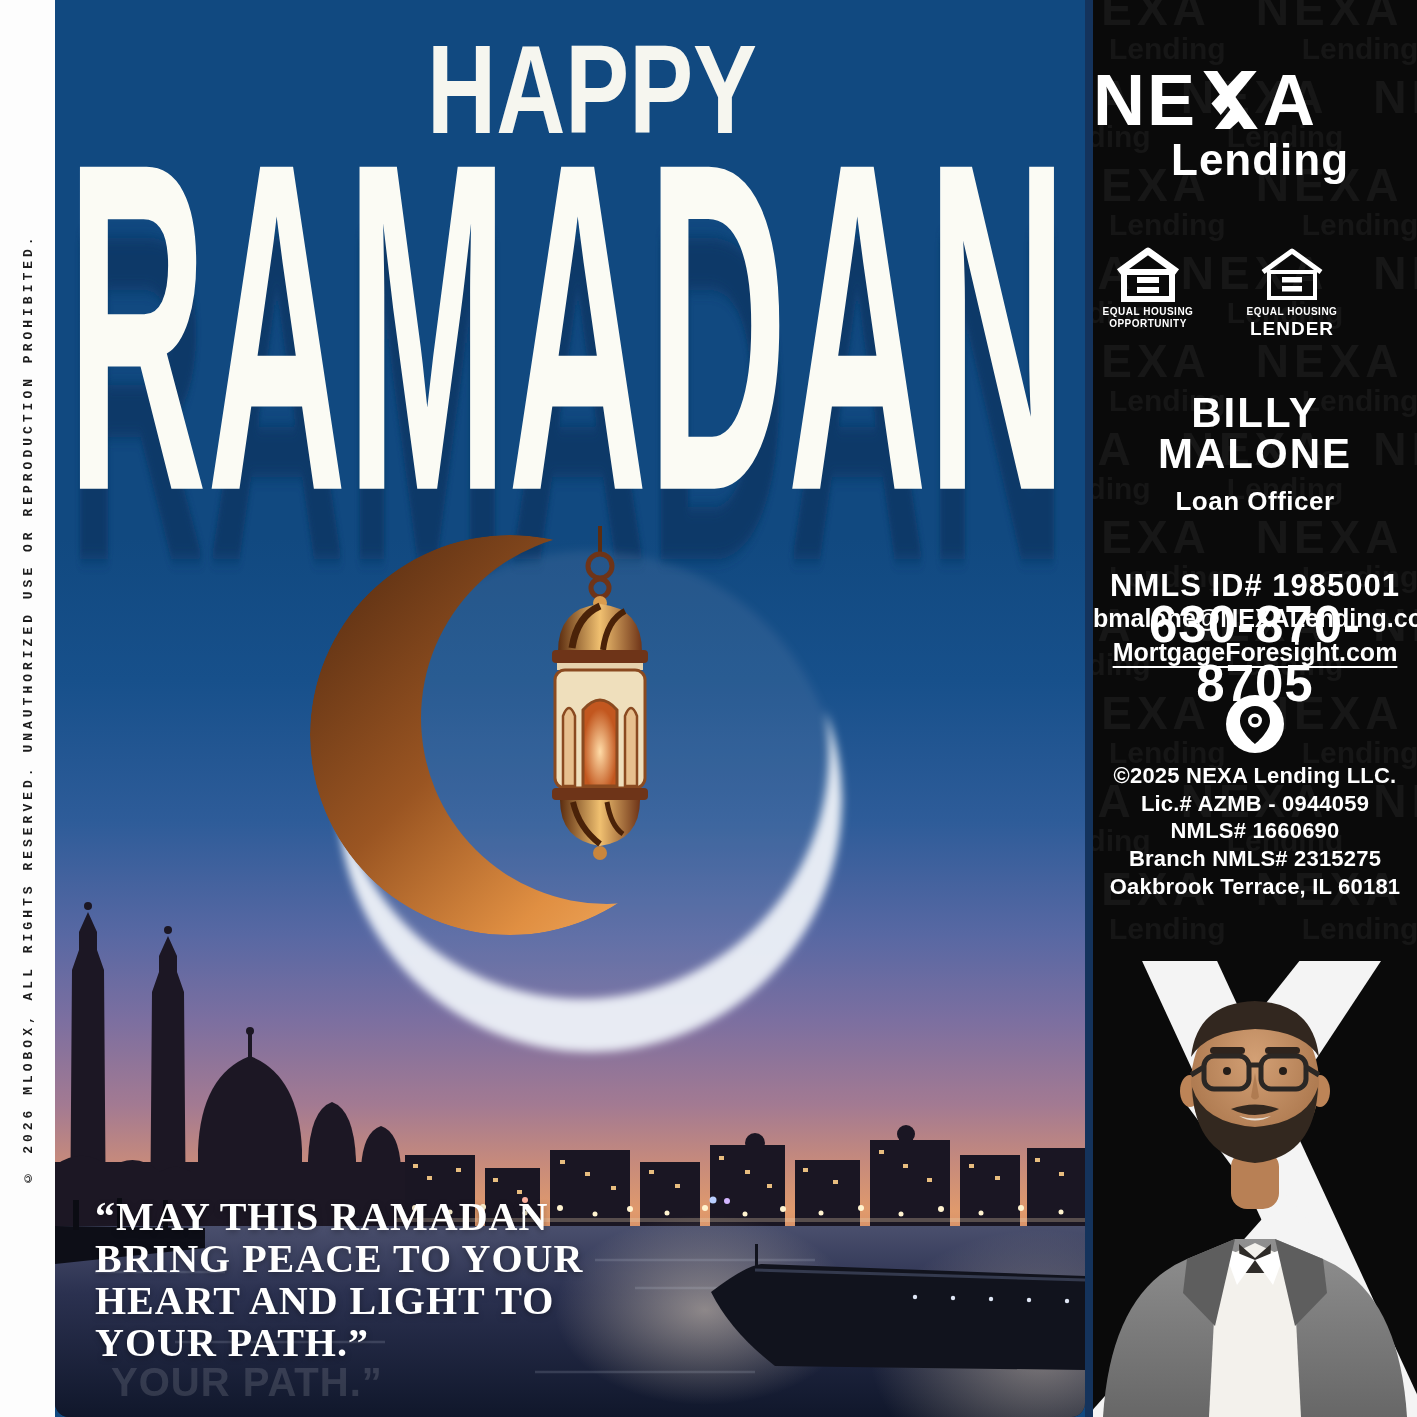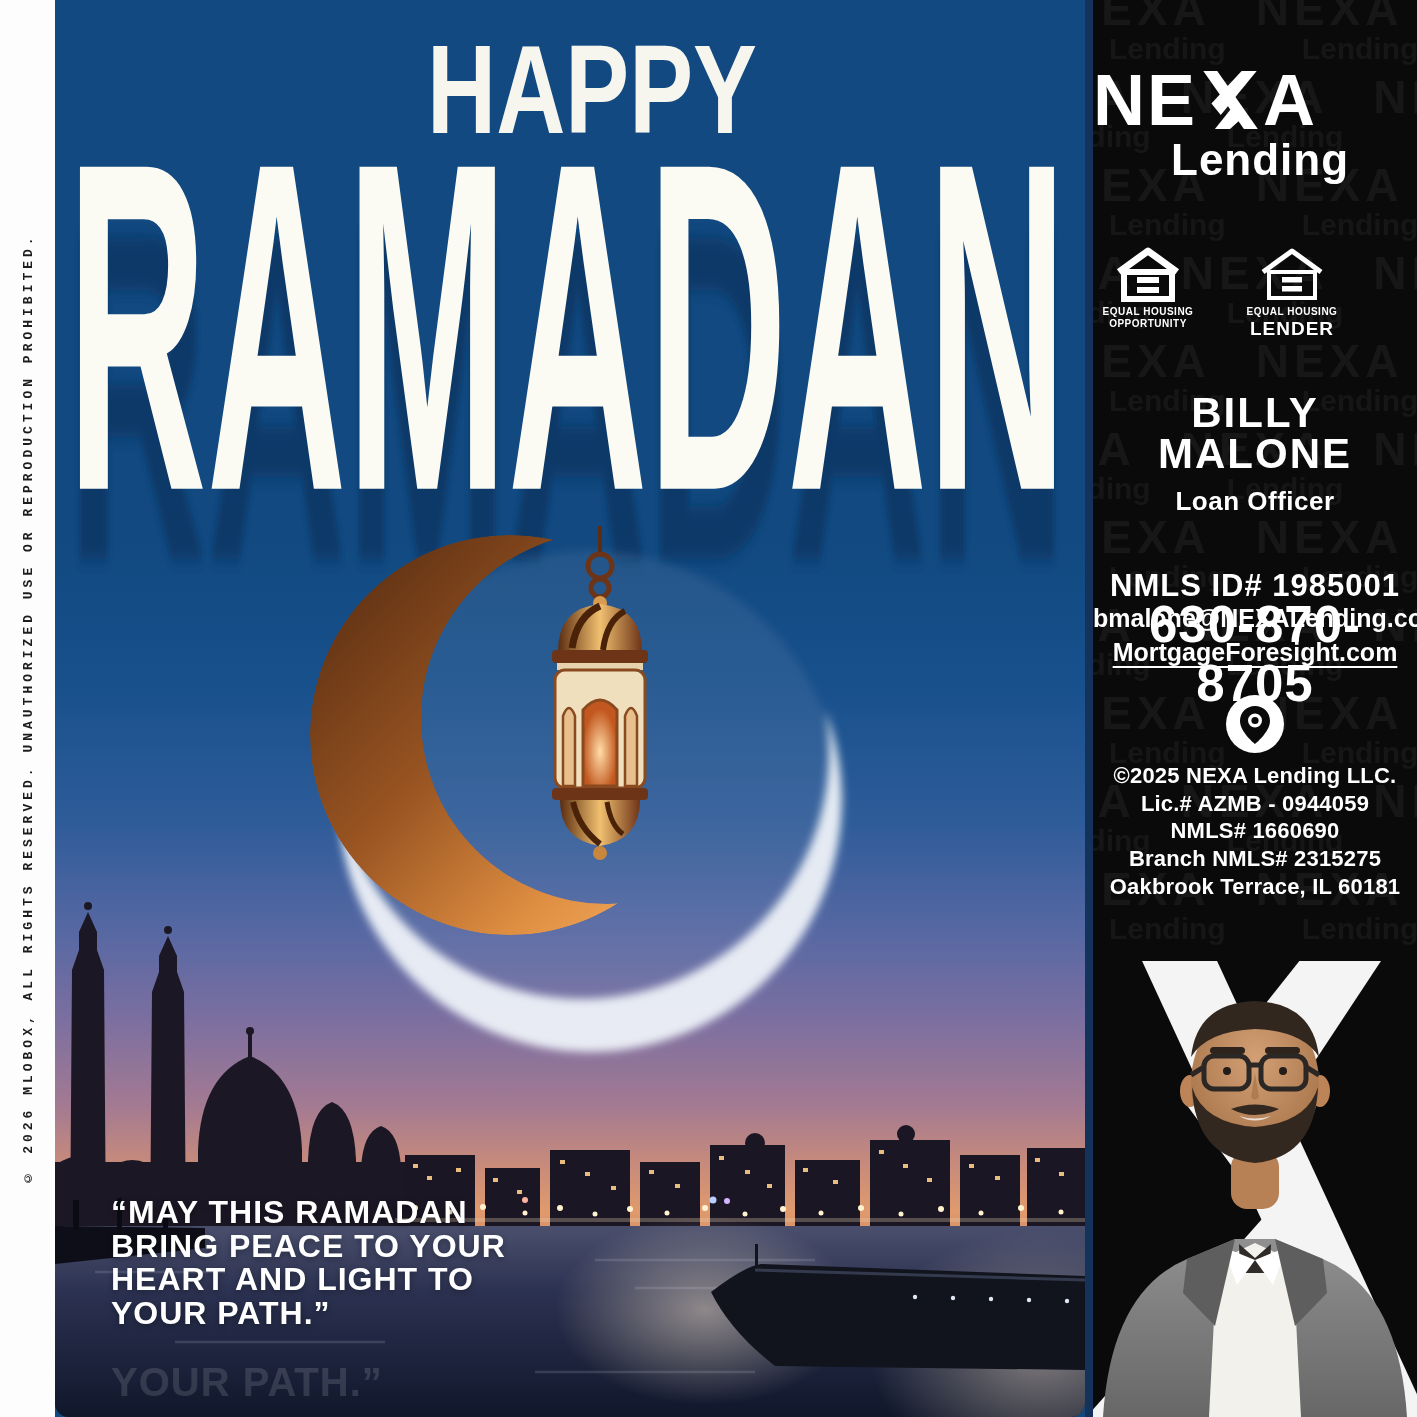--- a/index.html
+++ b/index.html
@@ -19,23 +19,23 @@
   .poster{position:absolute;left:55px;top:0;width:1030px;height:1417px;overflow:hidden;
      background:linear-gradient(180deg,
         #114980 0%, #114980 38%,
         #17508b 48%, #2e5c99 58%,
         #5868a3 66%, #7c6fa0 72%,
         #a37a92 78%, #c68a7c 82%,
         #e09a6c 85.5%, #cf8a66 88%, #3a3f5c 92%, #141b2e 100%);border-radius:14px;}
   .happy-svg{position:absolute;left:0;top:38px;width:100%;height:120px;display:block;}
   .ramadan-svg{position:absolute;left:0;top:146px;width:100%;height:430px;display:block;}
   .scene-svg{position:absolute;left:0;top:500px;width:100%;height:917px;display:block;}
-  .quote{position:absolute;left:56px;top:1196px;width:560px;z-index:3;
-      color:#fff;font-weight:bold;font-size:32px;line-height:1.05;letter-spacing:1px;
-      text-shadow:0 2px 6px rgba(0,0,0,.35);}
+  .quote{position:absolute;left:40px;top:1196px;width:560px;z-index:3;
+      color:#fff;font-weight:bold;font-size:40px;line-height:1.05;letter-spacing:1px;
+      text-shadow:0 2px 6px rgba(0,0,0,.35);font-family:Liberation Serif, serif;}
   .quote-ghost{position:absolute;left:56px;top:1360px;width:560px;z-index:2;color:#fff;
       opacity:.13;font-weight:bold;font-size:40px;letter-spacing:1px;}
 
   
   .sidebar{position:absolute;left:1085px;top:0;width:332px;height:1417px;background:#0a0a0a;
       border-left:8px solid #14335c;overflow:hidden;color:#fff;z-index:6;}
   .watermark{position:absolute;left:-10px;top:-14px;width:420px;height:1500px;overflow:hidden;z-index:0;}
   .wm-row{display:flex;gap:30px;margin-bottom:10px;white-space:nowrap;}
   .wm-a{font-size:46px;font-weight:bold;letter-spacing:5px;color:rgba(255,255,255,.055);line-height:1;}
   .wm-b{font-size:30px;font-weight:bold;color:rgba(255,255,255,.05);line-height:1;margin-left:46px;margin-top:2px;}

